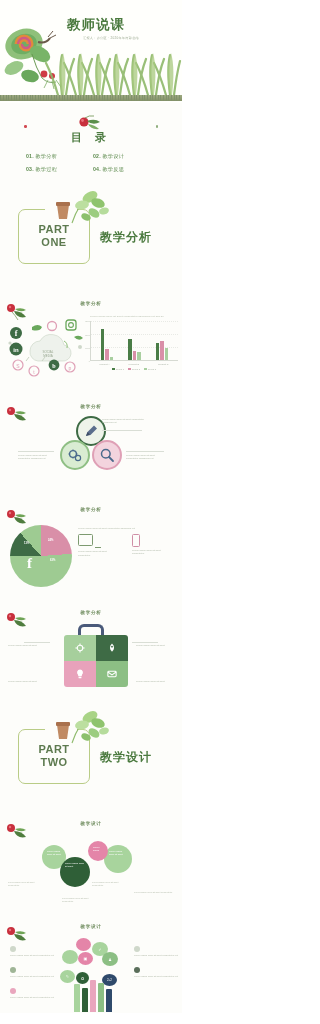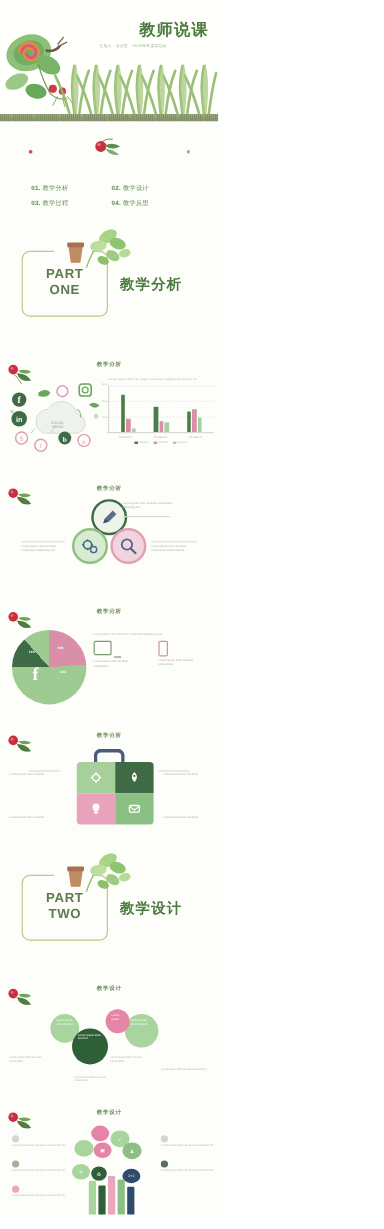--- a/index.html
+++ b/index.html
@@ -17,26 +17,26 @@
     width: 182px;
     background: #fdfdfa;
     overflow: hidden;
   }
 
   
   .cover { height: 103px; background: #fffffc; }
   .cover-title {
     position: absolute;
     left: 0; right: 8px; top: 16px;
-    text-align: right;
+    text-align: left;
     font-size: 13.5px;
     font-weight: bold;
     letter-spacing: 1px;
     color: #4b7a3f;
-    padding-left: 48px;
+    padding-left: 67px;
   }
   .cover-sub {
     position: absolute;
     left: 0; right: 8px; top: 36px;
     text-align: center;
     font-size: 3.1px;
     letter-spacing: .3px;
     color: #9aa88f;
     padding-left: 48px;
   }
@@ -254,20 +254,21 @@
     <div class="dot-r"></div>
     <div class="toc-orn">
       <svg viewBox="0 0 40 16" width="40" height="16">
         <circle cx="13" cy="7" r="4.6" fill="#c8303d"></circle>
         <circle cx="11.5" cy="5.5" r="1.4" fill="#e8727c"></circle>
         <path d="M16 6 q8 -3 13 1 q-7 4 -13 -1z" fill="#5b8f4a"></path>
         <path d="M17 9 q7 1 11 5 q-8 1 -11 -5z" fill="#7fae66"></path>
         <path d="M14 3 q4 -3 9 -2" stroke="#6b8f4c" stroke-width=".8" fill="none"></path>
       </svg>
     </div>
+    <div class="toc-title">目 录</div>
     <div class="toc-grid">
       <div class="toc-item">
         <span class="toc-num">01.</span>
         <span>教学分析</span>
       </div>
       <div class="toc-item">
         <span class="toc-num">02.</span>
         <span>教学设计</span>
       </div>
       <div class="toc-item">

